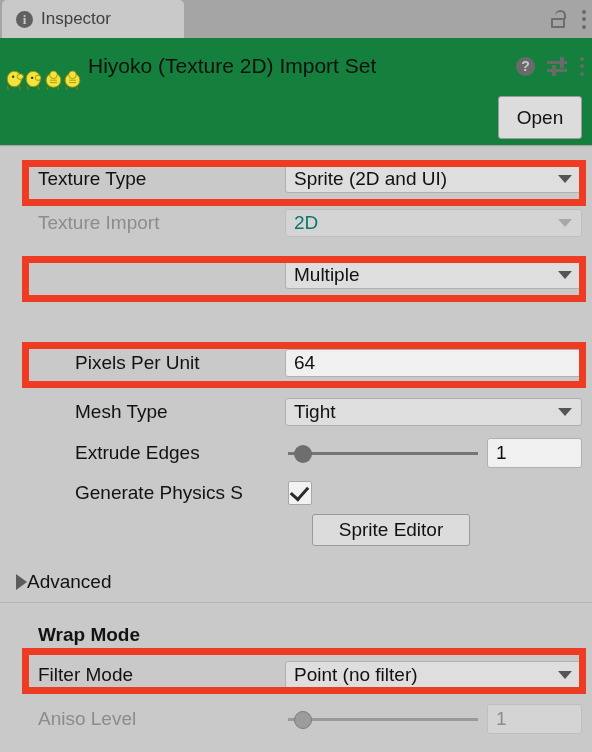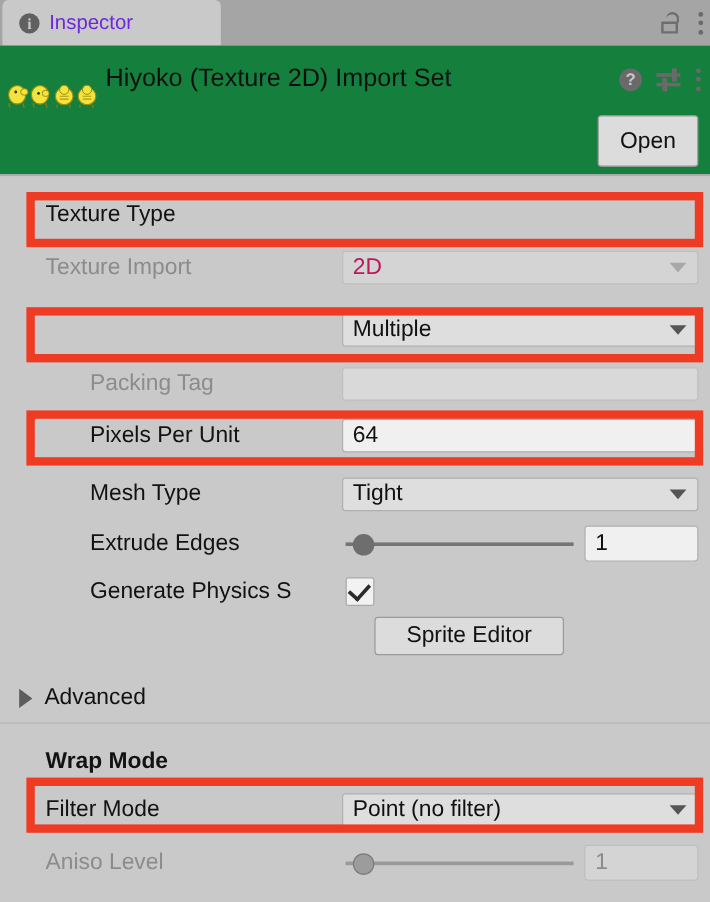--- a/index.html
+++ b/index.html
@@ -41,21 +41,21 @@
     font-size: 13px;
     font-weight: bold;
     line-height: 17px;
     text-align: center;
     font-family: "Liberation Serif", serif;
     flex: none;
     margin-right: 8px;
   }
   .tab-label {
     font-size: 17px;
-    color: #6d28d9;
+    color: #404040;
   }
   .tabbar-right {
     position: absolute;
     right: 6px; top: 0;
     height: 38px;
     display: flex;
     align-items: center;
     gap: 14px;
   }
   .icon-lock { width: 16px; height: 18px; position: relative; }
@@ -201,21 +201,21 @@
     background: #dedede;
     border: 1px solid #b0b0b0;
     border-radius: 3px;
     box-sizing: border-box;
     display: flex;
     align-items: center;
     padding-left: 8px;
     font-size: 19px;
     color: #111;
   }
-  .field.dim { background: #d4d4d4; color: #be185d; border-color: #bfbfbf; text-align: right; }
+  .field.dim { background: #d4d4d4; color: #0f766e; border-color: #bfbfbf; text-align: right; }
   .field.input { background: #f0f0f0; }
   .field.input.dim { background: #d9d9d9; }
   .caret {
     position: absolute;
     right: 9px;
     width: 0; height: 0;
     border-left: 7px solid transparent;
     border-right: 7px solid transparent;
     border-top: 8px solid #555;
   }
@@ -295,21 +295,21 @@
     justify-content: center;
     box-sizing: border-box;
   }
 
   
   .foldout {
     position: absolute;
     left: 16px;
     display: flex;
     align-items: center;
-    gap: 10px;
+    gap: 0;
   }
   .foldout .arrow {
     width: 0; height: 0;
     border-top: 8px solid transparent;
     border-bottom: 8px solid transparent;
     border-left: 11px solid #5c5c5c;
   }
   .foldout .fold-label {
     font-size: 19px;
     color: #121212;
@@ -399,43 +399,41 @@
   </div>
 
   <div class="open-btn">Open</div>
   <div class="header-rule"></div>
 </div>
 
 <div class="props">
 
   <div class="row" style="top:12px;">
     <span class="label root">Texture Type</span>
+    <span class="field">
+      <span>Sprite (2D and UI)</span>
+      <span class="caret"></span>
+    </span>
   </div>
 
   <div class="row" style="top:56px;">
     <span class="label root dim">Texture Import</span>
     <span class="field dim">
       <span>2D</span>
       <span class="caret dim"></span>
     </span>
   </div>
 
   <div class="row" style="top:108px;">
     <span class="field">
       <span>Multiple</span>
       <span class="caret"></span>
     </span>
   </div>
 
-  <div class="row" style="top:153px;">
-    <span class="label indent dim">Packing Tag</span>
-    <span class="field input dim">
-      <span></span>
-    </span>
-  </div>
 
   <div class="row" style="top:196px;">
     <span class="label indent">Pixels Per Unit</span>
     <span class="field input">
       <span>64</span>
     </span>
   </div>
 
   <div class="row" style="top:245px;">
     <span class="label indent">Mesh Type</span>

